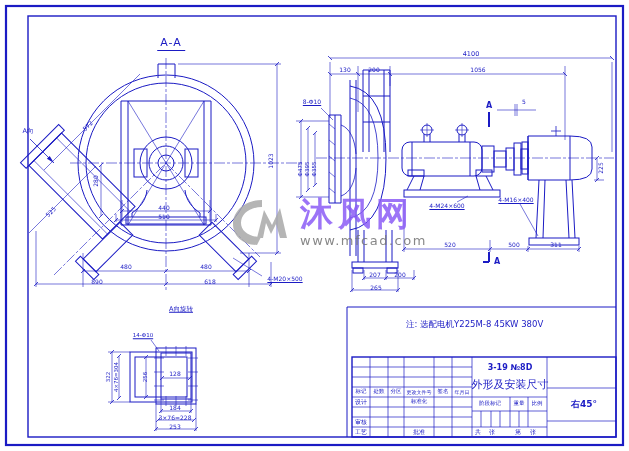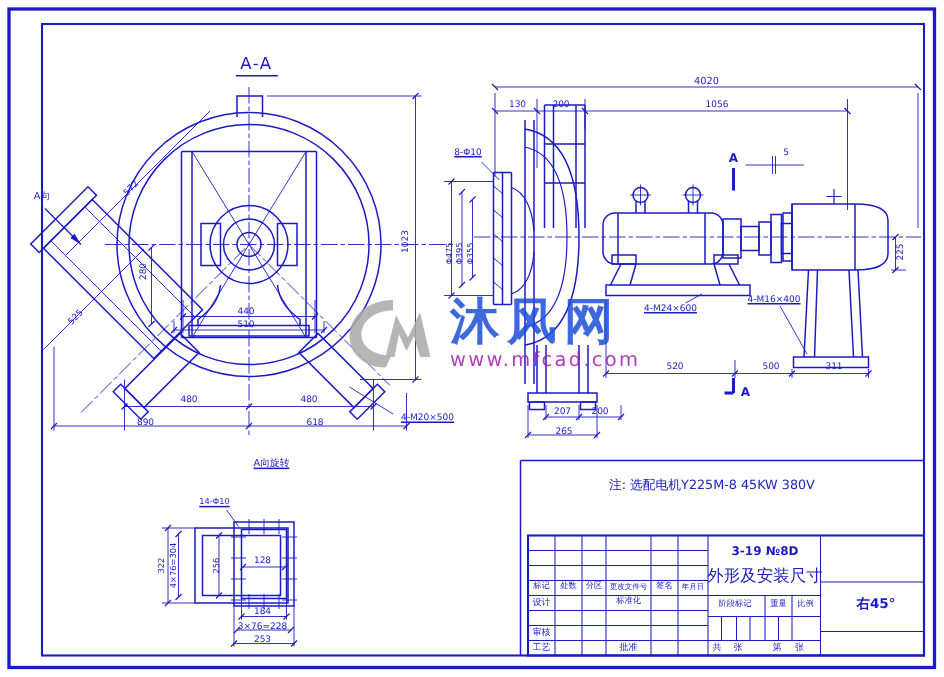--- a/index.html
+++ b/index.html
@@ -13,22 +13,22 @@
   .d45{transform:translate(-50%,-50%) rotate(-45deg);}
   .la{transform:translateY(-50%);} 
   .u{text-decoration:underline;}
   .b{font-weight:bold;}
   .f5{font-size:5px}.f55{font-size:5.5px}.f6{font-size:6px}.f8{font-size:8px}
   .f85{font-size:8.5px}.f9{font-size:9px}.f11{font-size:11px}
   .aa{font-size:11px;letter-spacing:1px;border-bottom:1px solid #1b1bc4;padding:0 3px 2px 3px;}
   
   .wm{position:absolute;left:231px;top:197px;display:flex;align-items:center;gap:7px;
       opacity:.85;z-index:2;}
-  .wm-brand{font-size:33px;font-weight:bold;color:#1d4ed8;letter-spacing:5px;line-height:1;}
-  .wm-url{font-size:13px;color:#a21caf;letter-spacing:1.5px;margin-top:3px;}
+  .wm-brand{font-size:33px;font-weight:bold;color:#8b5cf6;letter-spacing:5px;line-height:1;}
+  .wm-url{font-size:13px;color:#737373;letter-spacing:1.5px;margin-top:3px;}
 </style>
 </head>
 <body>
 
 <div class="stage">
 
   <svg class="cad" width="629" height="451" viewBox="0 0 629 451">
 
     <g stroke="#1b1bc4" fill="none">
       <rect x="6" y="6" width="617" height="439" stroke-width="2.2"></rect>
@@ -230,21 +230,21 @@
   <span class="l v f6" style="left:96px;top:181px">280</span>
   <span class="l f6" style="left:164px;top:208px">440</span>
   <span class="l f6" style="left:164px;top:217px">510</span>
   <span class="l v f6" style="left:271px;top:161px">1023</span>
   <span class="l f6" style="left:126px;top:267px">480</span>
   <span class="l f6" style="left:206px;top:267px">480</span>
   <span class="l f6" style="left:97px;top:282px">890</span>
   <span class="l f6" style="left:210px;top:282px">618</span>
   <span class="l f6 u" style="left:285px;top:279px">4-M20×500</span>
 
-  <span class="l" style="left:471px;top:54px">4020</span>
+  <span class="l" style="left:471px;top:54px">4100</span>
   <span class="l f6" style="left:345px;top:70px">130</span>
   <span class="l f6" style="left:374px;top:70px">200</span>
   <span class="l f6" style="left:478px;top:70px">1056</span>
   <span class="l f6 u" style="left:312px;top:102px">8-Φ10</span>
   <span class="l v f55" style="left:301px;top:169px">Φ475</span>
   <span class="l v f55" style="left:308px;top:169px">Φ395</span>
   <span class="l v f55" style="left:315px;top:169px">Φ355</span>
   <span class="l f8 b" style="left:489px;top:106px">A</span>
   <span class="l f6" style="left:524px;top:102px">5</span>
   <span class="l v f6" style="left:601px;top:168px">225</span>

